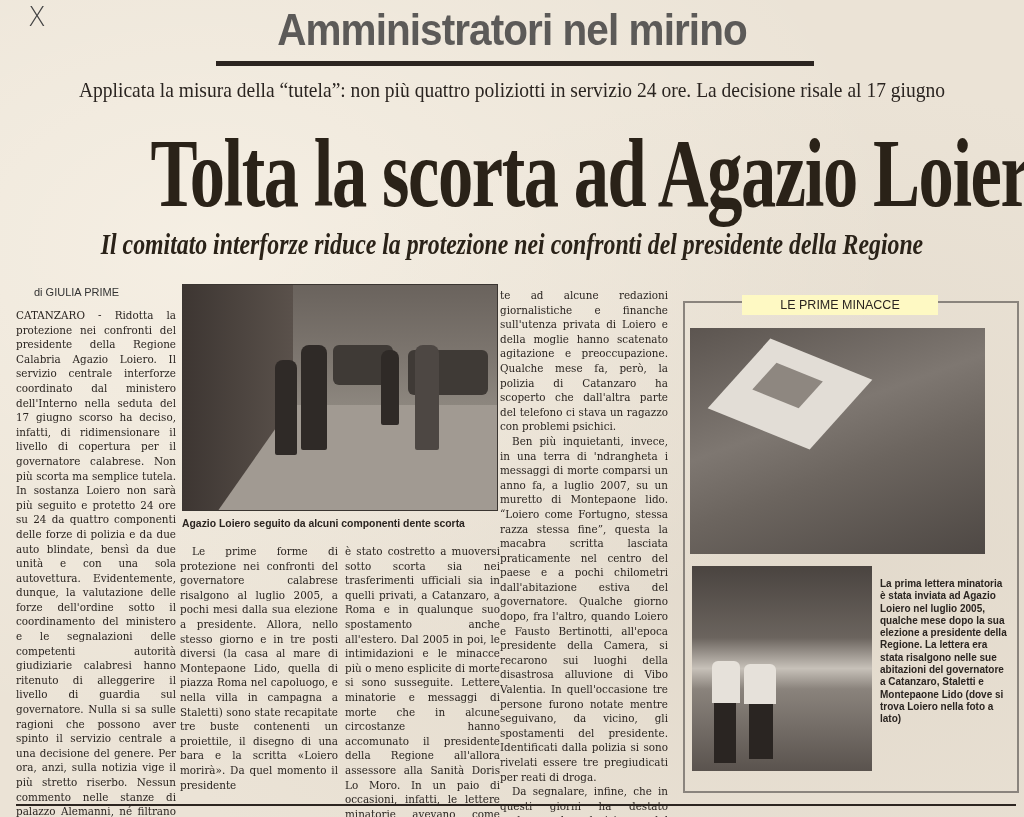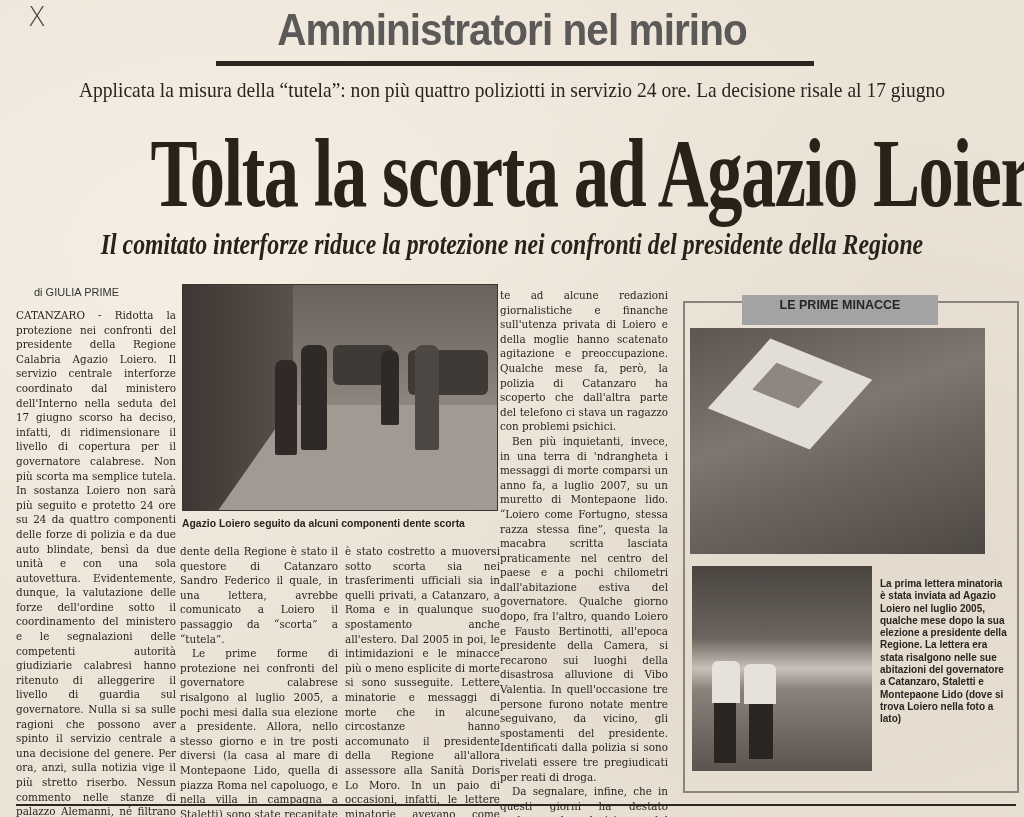--- a/index.html
+++ b/index.html
@@ -61,22 +61,22 @@
   .photo1 .person { position:absolute; background:#2f2a27; border-radius:8px 8px 2px 2px; }
   .caption1 {
     left:182px; top:518px; font-family:"Liberation Sans", sans-serif; font-weight:bold;
     font-size:10.4px; color:#2a2420; white-space:nowrap;
   }
   .box {
     left:683px; top:301px; width:332px; height:488px;
     border:2px solid #8a847d;
   }
   .box-label {
-    left:742px; top:295px; width:196px; height:30px; background:#a3a3a3;
-    font-family:"Liberation Sans", sans-serif; font-weight:bold; font-size:12.5px; color:#2a2420;
+    left:742px; top:295px; width:196px; height:20px; background:#fef9c3;
+    font-family:"Liberation Sans", sans-serif; font-weight:normal; font-size:12.5px; color:#2a2420;
     text-align:center; line-height:20px;
   }
   .photo2 {
     left:690px; top:328px; width:295px; height:226px; overflow:hidden;
     background:linear-gradient(160deg,#5c5550 0%,#7e7771 40%,#6c655f 60%,#4e4844 100%);
   }
   .photo2 .paper {
     position:absolute; left:45px; top:22px; width:110px; height:88px; background:#e2ddd6;
     transform:rotate(22deg) skewX(-20deg);
   }
@@ -120,21 +120,20 @@
   <div class="car" style="left:150px;top:60px;width:60px;height:40px;"></div>
   <div class="car" style="left:225px;top:65px;width:80px;height:45px;"></div>
   <div class="person" style="left:92px;top:75px;width:22px;height:95px;"></div>
   <div class="person" style="left:118px;top:60px;width:26px;height:105px;"></div>
   <div class="person" style="left:198px;top:65px;width:18px;height:75px;"></div>
   <div class="person" style="left:232px;top:60px;width:24px;height:105px;background:#4d4743;"></div>
 </div>
 <div class="abs caption1">Agazio Loiero seguito da alcuni componenti dente scorta</div>
 
 <div class="abs col col2">
-  <p>dente della Regione è stato il questore di Catanzaro Sandro Federico il quale, in una lettera, avrebbe comunicato a Loiero il passaggio da “scorta” a “tutela”.</p>
   <p class="indent">Le prime forme di protezione nei confronti del governatore calabrese risalgono al luglio 2005, a pochi mesi dalla sua elezione a presidente. Allora, nello stesso giorno e in tre posti diversi (la casa al mare di Montepaone Lido, quella di piazza Roma nel capoluogo, e nella villa in campagna a Staletti) sono state recapitate tre buste contenenti un proiettile, il disegno di una bara e la scritta «Loiero morirà». Da quel momento il presidente</p>
 </div>
 
 <div class="abs col col3">
   <p>è stato costretto a muoversi sotto scorta sia nei trasferimenti ufficiali sia in quelli privati, a Catanzaro, a Roma e in qualunque suo spostamento anche all'estero. Dal 2005 in poi, le intimidazioni e le minacce più o meno esplicite di morte si sono susseguite. Lettere minatorie e messaggi di morte che in alcune circostanze hanno accomunato il presidente della Regione all'allora assessore alla Sanità Doris Lo Moro. In un paio di occasioni, infatti, le lettere minatorie avevano come destinatari sia il presidente che l'ex magistrato. Per un lungo periodo, poi, una trafila di telefonate minacciose giun-</p>
 </div>
 
 <div class="abs col col4">
   <p>te ad alcune redazioni giornalistiche e financhе sull'utenza privata di Loiero e della moglie hanno scatenato agitazione e preoccupazione. Qualche mese fa, però, la polizia di Catanzaro ha scoperto che dall'altra parte del telefono ci stava un ragazzo con problemi psichici.</p>
   <p class="indent">Ben più inquietanti, invece, in una terra di 'ndrangheta i messaggi di morte comparsi un anno fa, a luglio 2007, su un muretto di Montepaone lido. “Loiero come Fortugno, stessa razza stessa fine”, questa la macabra scritta lasciata praticamente nel centro del paese e a pochi chilometri dall'abitazione estiva del governatore. Qualche giorno dopo, fra l'altro, quando Loiero e Fausto Bertinotti, all'epoca presidente della Camera, si recarono sui luoghi della disastrosa alluvione di Vibo Valentia. In quell'occasione tre persone furono notate mentre seguivano, da vicino, gli spostamenti del presidente. Identificati dalla polizia si sono rivelati essere tre pregiudicati per reati di droga.</p>

